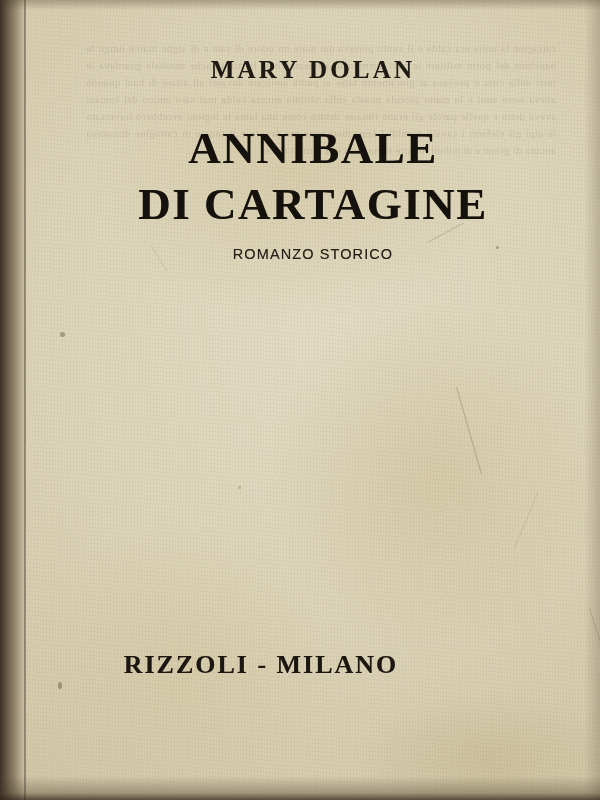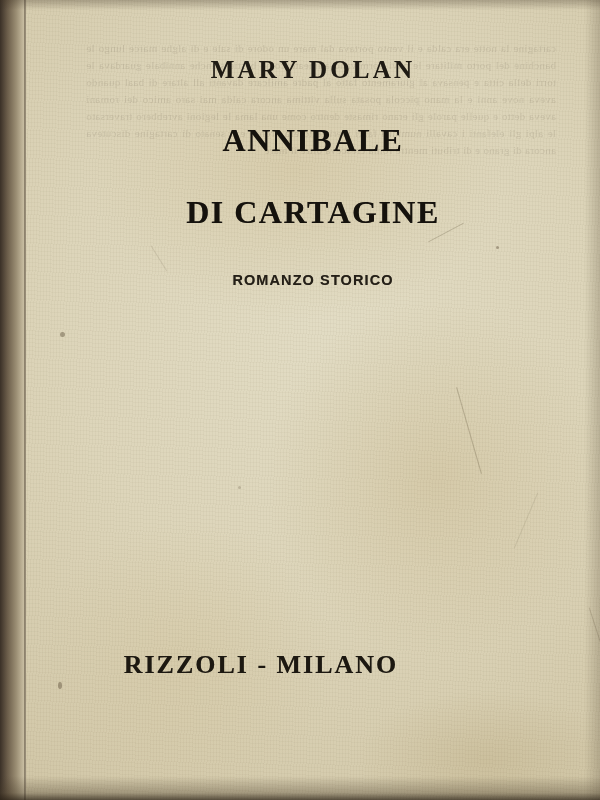--- a/index.html
+++ b/index.html
@@ -155,38 +155,37 @@
     letter-spacing: 3.2px;
     color: #1f1b14;
   }
 
   .title-line {
     position: absolute;
     left: 0;
     width: 574px;
     font-family: "Liberation Serif", serif;
     font-weight: bold;
-    font-size: 32px;
+    font-size: 45px;
     letter-spacing: 1.5px;
     color: #15120d;
   }
   .title-1 { top: 122px; }
-  .title-2 { top: 178px; margin-top: 16px; }
+  .title-2 { top: 178px; }
 
   .subtitle {
     position: absolute;
     top: 246px;
     left: 0;
     width: 574px;
     font-family: "Liberation Sans", sans-serif;
-    font-weight: bold;
+    font-weight: normal;
     font-size: 14.5px;
     letter-spacing: 1.1px;
     color: #241f17;
-    margin-top: 26px;
   }
 
   .publisher {
     position: absolute;
     top: 650px;
     left: 0;
     width: 470px;
     font-family: "Liberation Serif", serif;
     font-weight: bold;
     font-size: 26px;

